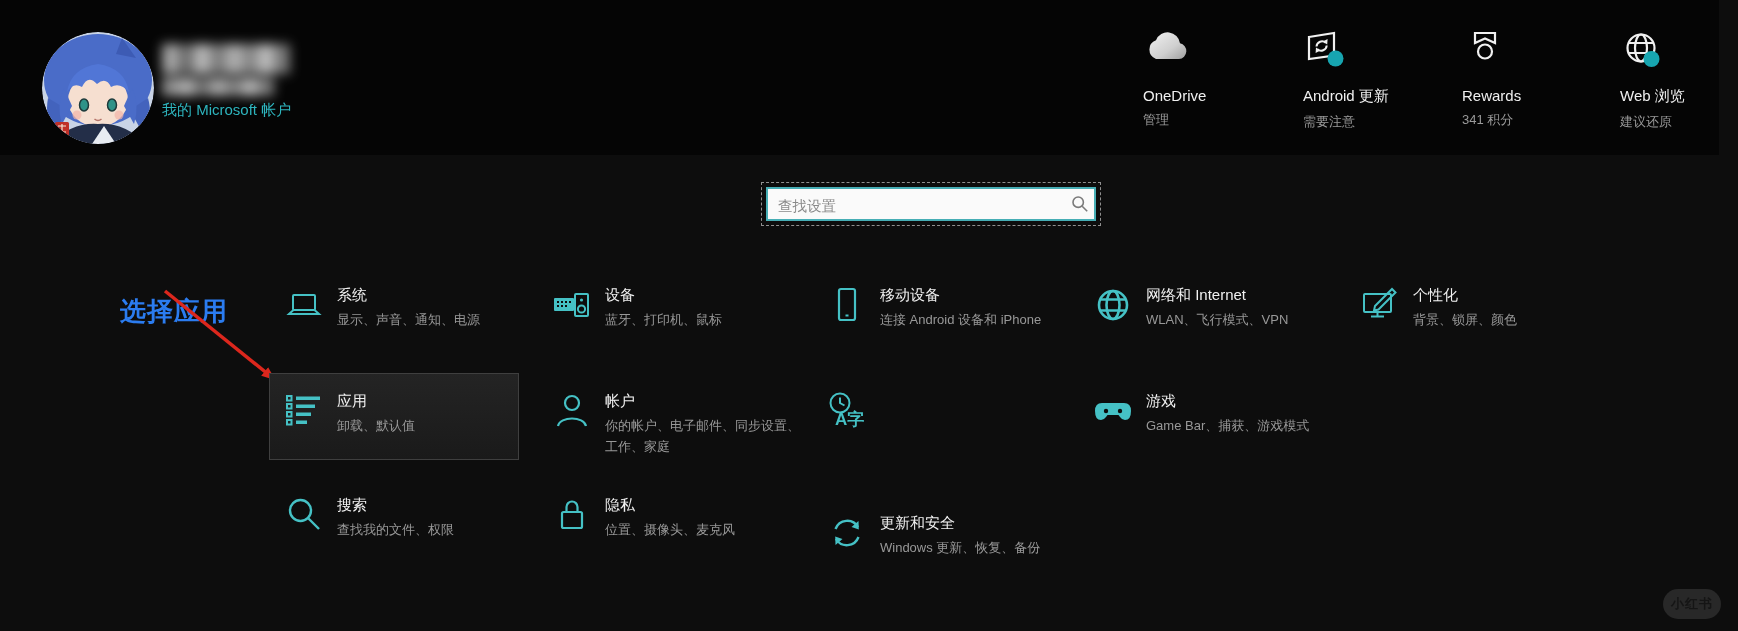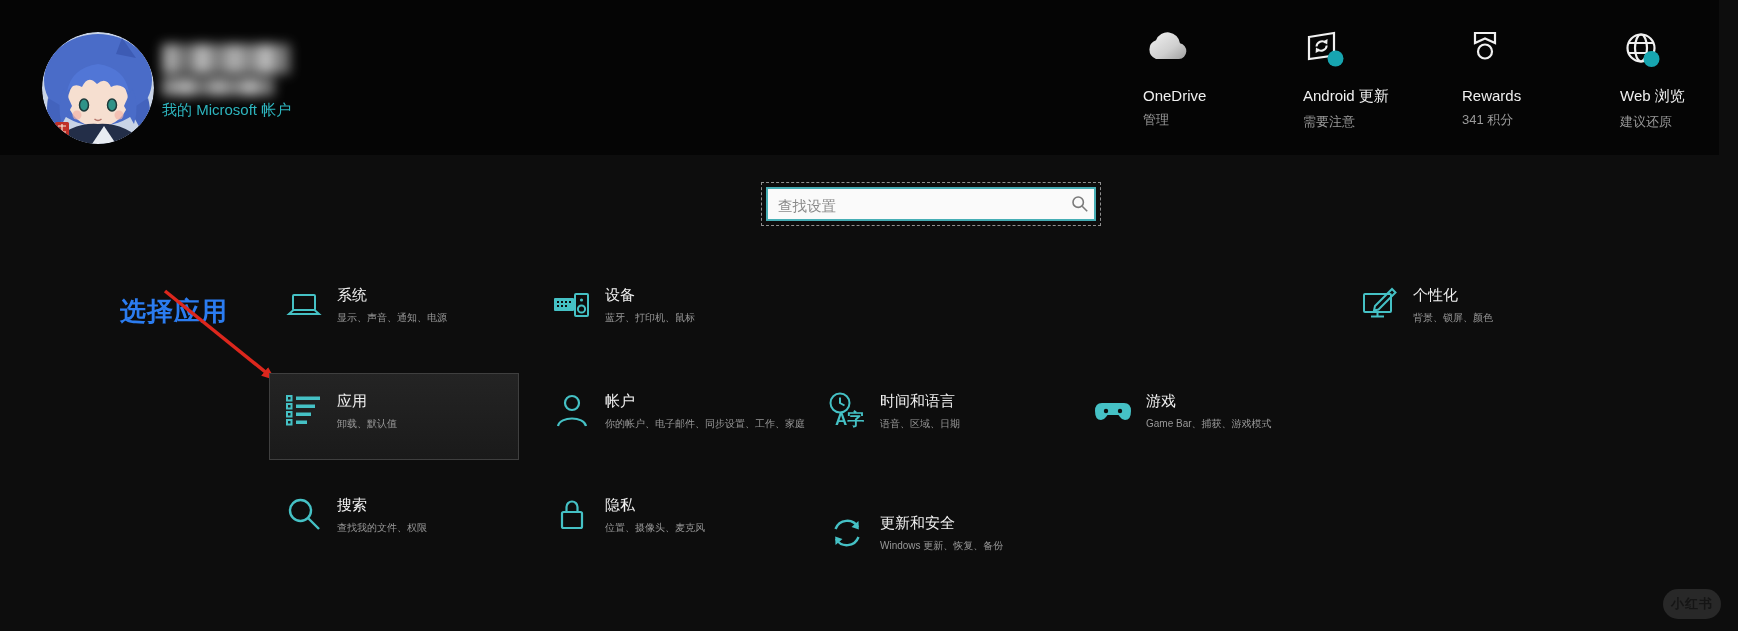--- a/index.html
+++ b/index.html
@@ -23,21 +23,21 @@
   .search-input::placeholder{color:#8a8a8a;}
   .search-glyph{position:absolute;right:7px;top:8px;}
   .annotation{position:absolute;left:120px;top:261px;font-size:26px;font-weight:700;color:#2b7cf0;letter-spacing:1px;margin-top:33px;}
   .arrow-overlay{position:absolute;left:150px;top:283px;pointer-events:none;}
   .hl-box{position:absolute;left:269px;top:373px;width:250px;height:87px;
     background:linear-gradient(180deg,#242424,#1a1a1a);border:1px solid #3f3f3f;box-sizing:border-box;}
   .tile{position:absolute;display:flex;gap:13px;width:262px;cursor:pointer;}
   .ticon{width:40px;height:40px;flex:none;margin-top:1px;}
   .ttext{display:block;max-width:200px;}
   .ttitle{display:block;font-size:15px;color:#f1f1f1;margin:2px 0 5px 0;white-space:nowrap;}
-  .tsub{display:block;font-size:10px;color:#989898;line-height:1.6;}
+  .tsub{display:block;font-size:13px;color:#989898;line-height:1.6;}
   .watermark{position:absolute;left:1663px;top:589px;width:58px;height:30px;border-radius:16px;background:#282828;
     display:flex;align-items:center;justify-content:center;font-size:13px;font-weight:700;color:#151515;letter-spacing:1px;}
 </style>
 </head>
 <body>
 
 <div id="screen">
 
   <div class="header">
 
@@ -204,21 +204,44 @@
         <rect x="23" y="9" width="13" height="22" rx="1" fill="#0d0d0d" stroke="#45c1c5" stroke-width="2"></rect>
         <circle cx="29.5" cy="15" r="1.6" fill="#45c1c5"></circle>
         <circle cx="29.5" cy="24" r="3.6" fill="none" stroke="#45c1c5" stroke-width="2"></circle>
       </svg></span>
     <span class="ttext">
         <span class="ttitle">设备</span>
       <span class="tsub">蓝牙、打印机、鼠标</span>
       </span>
   </div>
 
-
+  <div class="tile" style="left:827px;top:284px">
+    <span class="ticon">
+      <svg viewBox="0 0 40 40" width="40" height="40" fill="none" stroke="#45c1c5" stroke-width="2.2">
+        <rect x="12" y="4" width="16" height="31" rx="2"></rect>
+        <rect x="18.5" y="29.5" width="3" height="2" fill="#45c1c5" stroke="none"></rect>
+      </svg></span>
+    <span class="ttext">
+        <span class="ttitle">移动设备</span>
+      <span class="tsub">连接 Android 设备和 iPhone</span>
+      </span>
+  </div>
+
+  <div class="tile" style="left:1093px;top:284px">
+    <span class="ticon">
+      <svg viewBox="0 0 40 40" width="40" height="40" fill="none" stroke="#45c1c5" stroke-width="2.6">
+        <circle cx="20" cy="20" r="14"></circle>
+          <ellipse cx="20" cy="20" rx="6.5" ry="14"></ellipse>
+        <path d="M7.5 14.5 h25 M7.5 25.5 h25"></path>
+      </svg></span>
+    <span class="ttext">
+        <span class="ttitle">网络和 Internet</span>
+      <span class="tsub">WLAN、飞行模式、VPN</span>
+      </span>
+  </div>
 
   <div class="tile" style="left:1360px;top:284px">
     <span class="ticon">
       <svg viewBox="0 0 40 40" width="40" height="40" fill="none" stroke="#45c1c5" stroke-width="2">
         <rect x="4" y="9" width="27" height="18" rx="1"></rect>
         <path d="M17.5 27 v4 M11 31.5 h13"></path>
         <path d="M15 21 L32 4 l3.5 3.5 L18.5 24.5 l-4.5 1 z"></path>
       </svg></span>
     <span class="ttext">
         <span class="ttitle">个性化</span>
@@ -262,24 +285,20 @@
 
   <div class="tile" style="left:827px;top:390px">
     <span class="ticon">
       <svg viewBox="0 0 40 40" width="40" height="40">
         <g fill="none" stroke="#45c1c5" stroke-width="2">
           <circle cx="13" cy="12" r="9.5"></circle>
             <path d="M13 6.5 V12 l4.5 2.5"></path>
         </g>
         <text x="8" y="34" font-size="17" font-weight="bold" fill="#45c1c5" font-family="'Liberation Sans',sans-serif">A字</text>
       </svg></span>
-    <span class="ttext">
-        <span class="ttitle">时间和语言</span>
-      <span class="tsub">语音、区域、日期</span>
-      </span>
   </div>
 
   <div class="tile" style="left:1093px;top:390px">
     <span class="ticon">
       <svg viewBox="0 0 40 40" width="40" height="40">
         <path d="M9 12 h22 q7 0 7 8 q0 9 -6 9 q-3 0 -5 -3 l-1.5 -2 h-11 l-1.5 2 q-2 3 -5 3 q-6 0 -6 -9 q0 -8 7 -8 z" fill="#45c1c5"></path>
         <circle cx="13" cy="20" r="2.2" fill="#0d0d0d"></circle>
           <circle cx="27" cy="20" r="2.2" fill="#0d0d0d"></circle>
       </svg></span>
     <span class="ttext">

